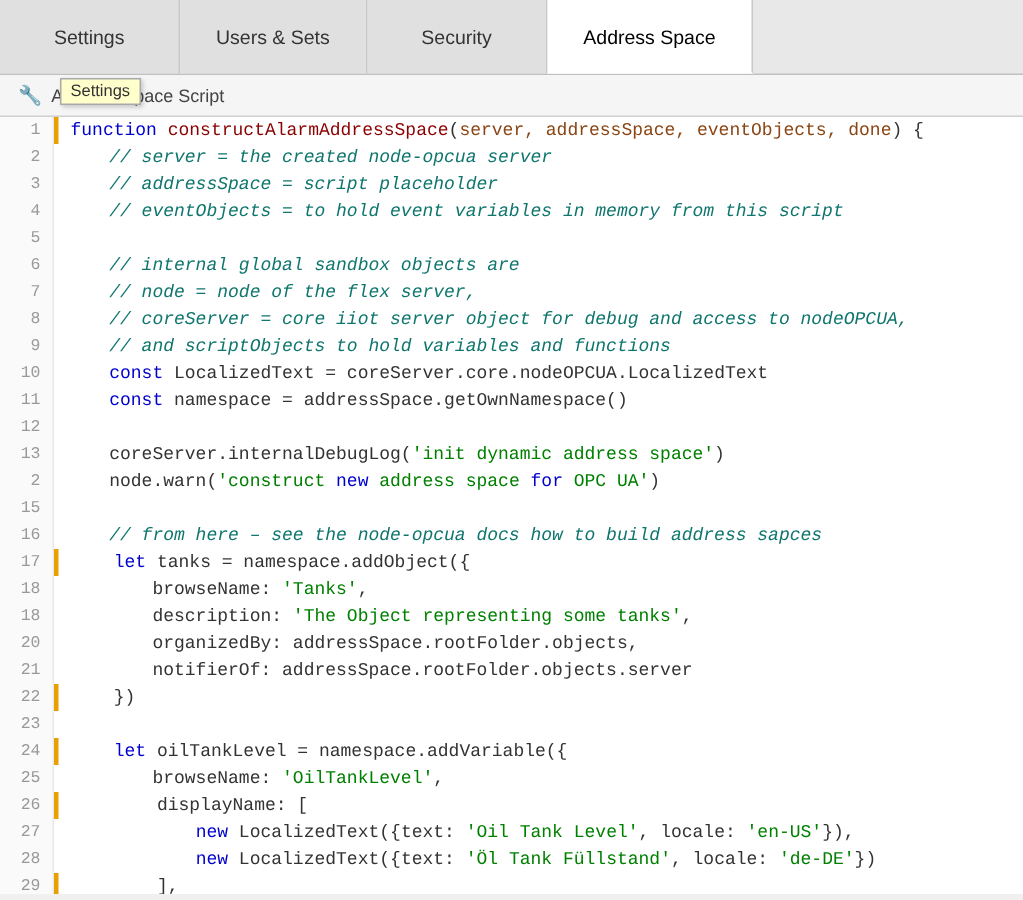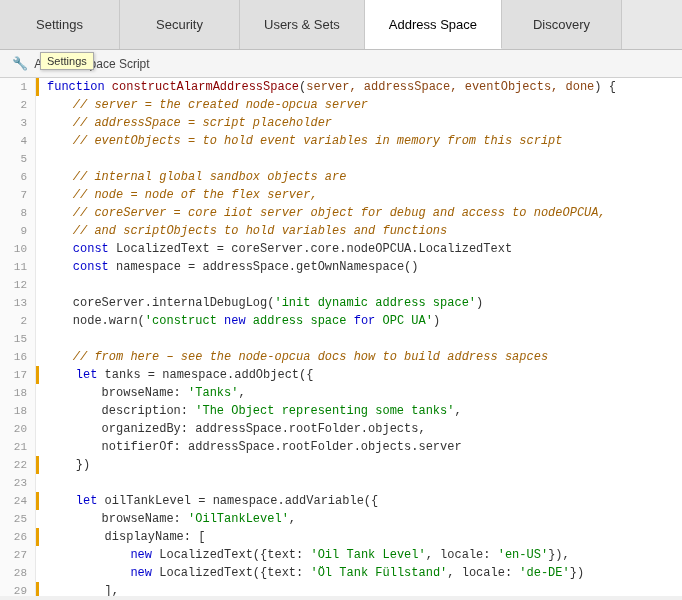--- a/index.html
+++ b/index.html
@@ -108,40 +108,37 @@
       white-space: pre;
       color: #333;
       flex: 1;
     }
 
     
     .kw { color: #0000cc; }       
     .fn { color: #8b0000; }       
     .param { color: #8b4513; }    
     .str { color: #008000; }      
-    .comment { color: #a16207; font-style: italic; }
+    .comment { color: #0f766e; font-style: italic; }
   </style>
 </head>
 <body>
 
 <div class="tab-bar">
   <div class="tab">
     <span>Settings</span>
   </div>
   <div class="tab">
+    <span>Users &amp; Sets</span>
+  </div>
+  <div class="tab">
     <span>Security</span>
-  </div>
-  <div class="tab">
-    <span>Users &amp; Sets</span>
   </div>
   <div class="tab active">
     <span>Address Space</span>
-  </div>
-  <div class="tab">
-    <span>Discovery</span>
   </div>
 </div>
 
 <div class="breadcrumb-bar">
   <div class="breadcrumb-tooltip">Settings</div>
   <span class="breadcrumb-icon">🔧</span>
   <span>Address Space Script</span>
 </div>
 
 <div class="code-editor" id="code-editor">

